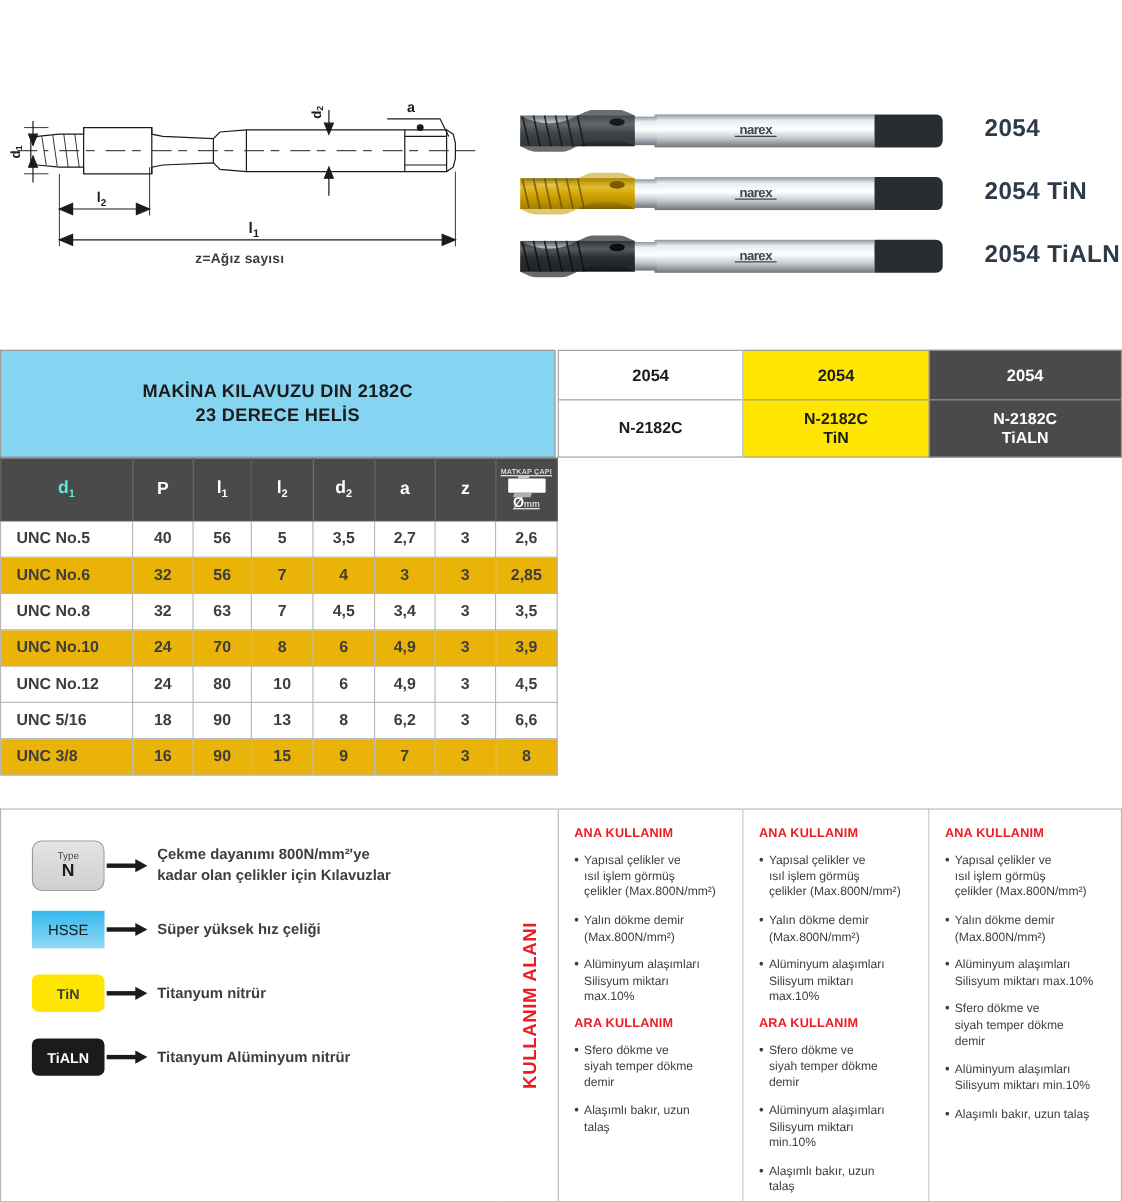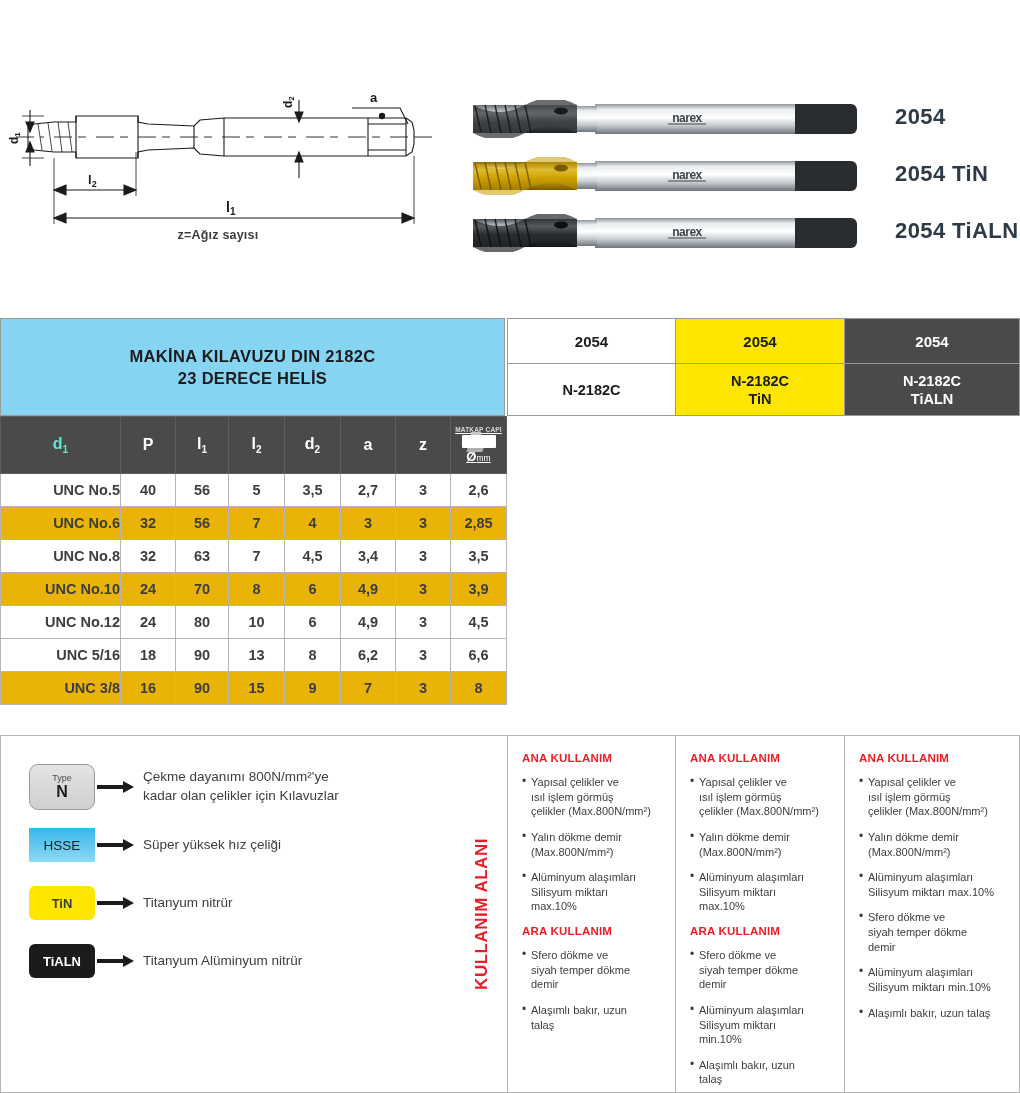--- a/index.html
+++ b/index.html
@@ -156,21 +156,21 @@
     height: 32px;
     font-size: 14.5px;
     font-weight: bold;
     text-align: center;
     color: #3d3d3d;
     border: 1px solid #b5b5b5;
     padding: 0;
     background: #ffffff;
   }
   #spec-table tr.alt td { background: #eab308; }
-  #spec-table td.c-name { text-align: right; padding-left: 26px; }
+  #spec-table td.c-name { text-align: left; padding-left: 14px; }
 
   
   .drill-hdr {
     position: relative;
     width: 100%; height: 100%;
     display: flex; flex-direction: column;
     align-items: center; justify-content: center; text-decoration: underline;
   }
   .drill-hdr .cap {
     font-size: 6.5px;
@@ -281,21 +281,21 @@
   .arrow .head {
     position: absolute;
     left: 26px; top: 0;
     width: 0; height: 0;
     border-top: 6px solid transparent;
     border-bottom: 6px solid transparent;
     border-left: 11px solid #1b1b1b;
   }
   .legend-text {
     font-size: 13.5px;
-    font-weight: normal;
+    font-weight: bold;
     color: #3d3d3d;
     line-height: 1.4;
     white-space: pre-line;
   }
 
   
   #vlabel-col {
     position: absolute;
     left: 456px; top: 0;
     width: 51px; height: 358px;

